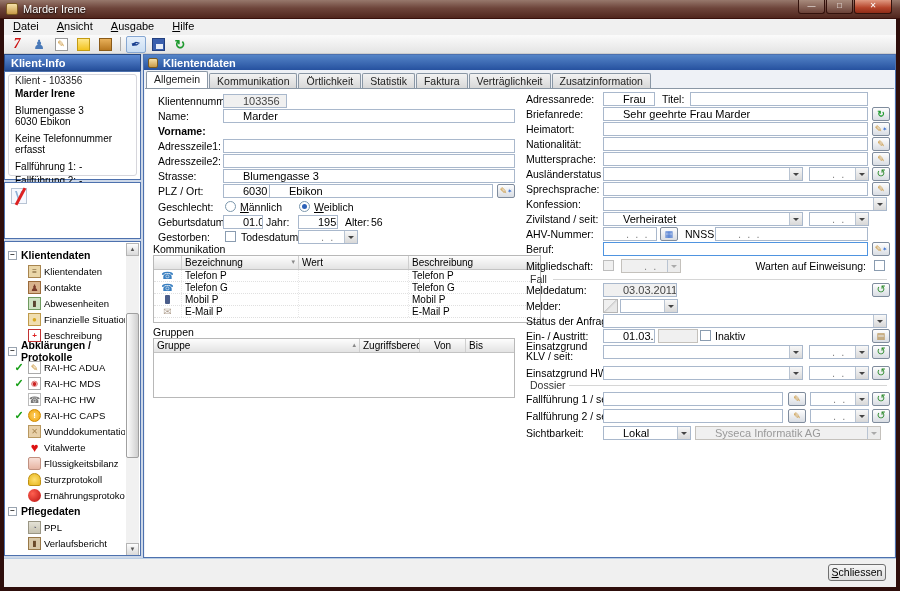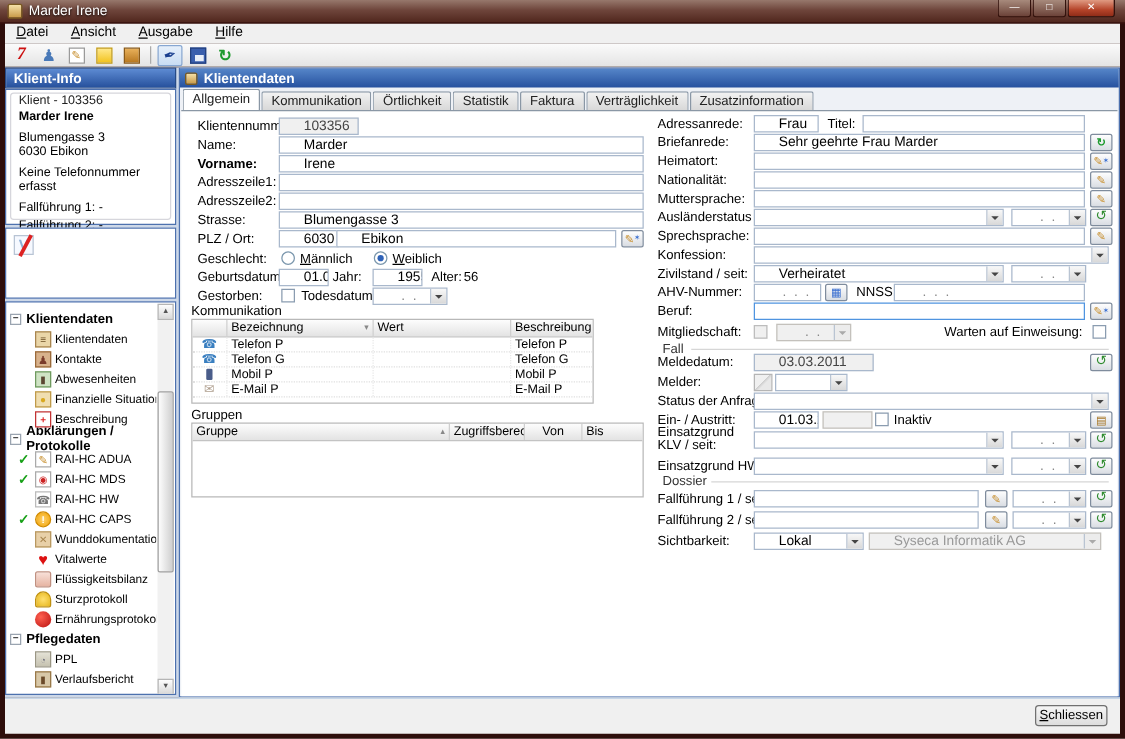--- a/index.html
+++ b/index.html
@@ -346,21 +346,20 @@
 
     <div id="page">
 
       <span class="lbl" style="left:13px;top:6px;">Klientennummer:</span>
       <div class="f ro" style="left:78px;top:5px;width:64px;">103356</div>
 
       <span class="lbl" style="left:13px;top:21px;">Name:</span>
       <div class="f" style="left:78px;top:20px;width:292px;">Marder</div>
 
       <span class="lbl" style="left:13px;top:36px;font-weight:bold;">Vorname:</span>
-      <div class="f" style="left:78px;top:35px;width:292px;">Irene</div>
 
       <span class="lbl" style="left:13px;top:51px;">Adresszeile1:</span>
       <div class="f" style="left:78px;top:50px;width:292px;"></div>
 
       <span class="lbl" style="left:13px;top:66px;">Adresszeile2:</span>
       <div class="f" style="left:78px;top:65px;width:292px;"></div>
 
       <span class="lbl" style="left:13px;top:81px;">Strasse:</span>
       <div class="f" style="left:78px;top:80px;width:292px;">Blumengasse 3</div>
 
@@ -381,21 +380,21 @@
       <div class="f" style="left:153px;top:126px;width:34px;">1955</div>
       <span class="lbl" style="left:200px;top:127px;">Alter:</span>
       <span class="lbl" style="left:226px;top:127px;">56</span>
 
       <span class="lbl" style="left:13px;top:142px;">Gestorben:</span>
       <span class="cb" style="left:80px;top:142px;"></span>
       <span class="lbl" style="left:96px;top:142px;">Todesdatum:</span>
       <div class="f combo" style="left:153px;top:141px;width:60px;"><span class="dt">&nbsp;.&nbsp;&nbsp;.&nbsp;</span><span class="dd"></span></div>
 
       <span class="lbl" style="left:8px;top:154px;">Kommunikation</span>
-      <div class="tbl" style="left:8px;top:166px;width:322px;height:68px;">
+      <div class="tbl" style="left:8px;top:166px;width:388px;height:68px;">
         <div class="thdr">
           <span class="hc" style="width:28px;"></span>
           <span class="hc" style="width:117px;"><span>Bezeichnung</span><span class="sort">▾</span></span>
           <span class="hc" style="width:110px;">Wert</span>
           <span class="hc" style="width:105px;border-right:none;">Beschreibung</span>
         </div>
         <div class="trow">
           <span class="tc" style="width:28px;text-align:center;"><span class="k-phone">☎</span></span>
           <span class="tc" style="width:117px;">Telefon P</span>
           <span class="tc" style="width:110px;"></span>
@@ -481,21 +480,21 @@
       <span class="lbl" style="left:381px;top:171px;">Mitgliedschaft:</span>
       <span class="cb dis" style="left:458px;top:171px;"></span>
       <div class="f combo dis" style="left:476px;top:170px;width:60px;"><span class="dt">&nbsp;.&nbsp;&nbsp;.&nbsp;</span><span class="dd dis"></span></div>
       <span class="lbl" style="right:28px;top:171px;">Warten auf Einweisung:</span>
       <span class="cb" style="left:729px;top:171px;"></span>
 
       <span class="lbl" style="left:385px;top:184px;color:#333;">Fall</span>
       <div class="sec-line" style="left:408px;top:190px;width:334px;"></div>
 
       <span class="lbl" style="left:381px;top:195px;">Meldedatum:</span>
-      <div class="f ro" style="left:458px;top:194px;width:96px;">03.03.2011</div>
+      <div class="f ro" style="left:458px;top:194px;width:74px;">03.03.2011</div>
       <span class="sbtn hist" style="left:727px;top:194px;">↺</span>
 
       <span class="lbl" style="left:381px;top:211px;">Melder:</span>
       <span class="melder-ico" style="left:458px;top:210px;"></span>
       <div class="f combo" style="left:475px;top:210px;width:58px;"><span></span><span class="dd"></span></div>
 
       <span class="lbl" style="left:381px;top:226px;">Status der Anfrage:</span>
       <div class="f combo" style="left:458px;top:225px;width:284px;"><span></span><span class="dd"></span></div>
 
       <span class="lbl" style="left:381px;top:241px;">Ein- / Austritt:</span>

